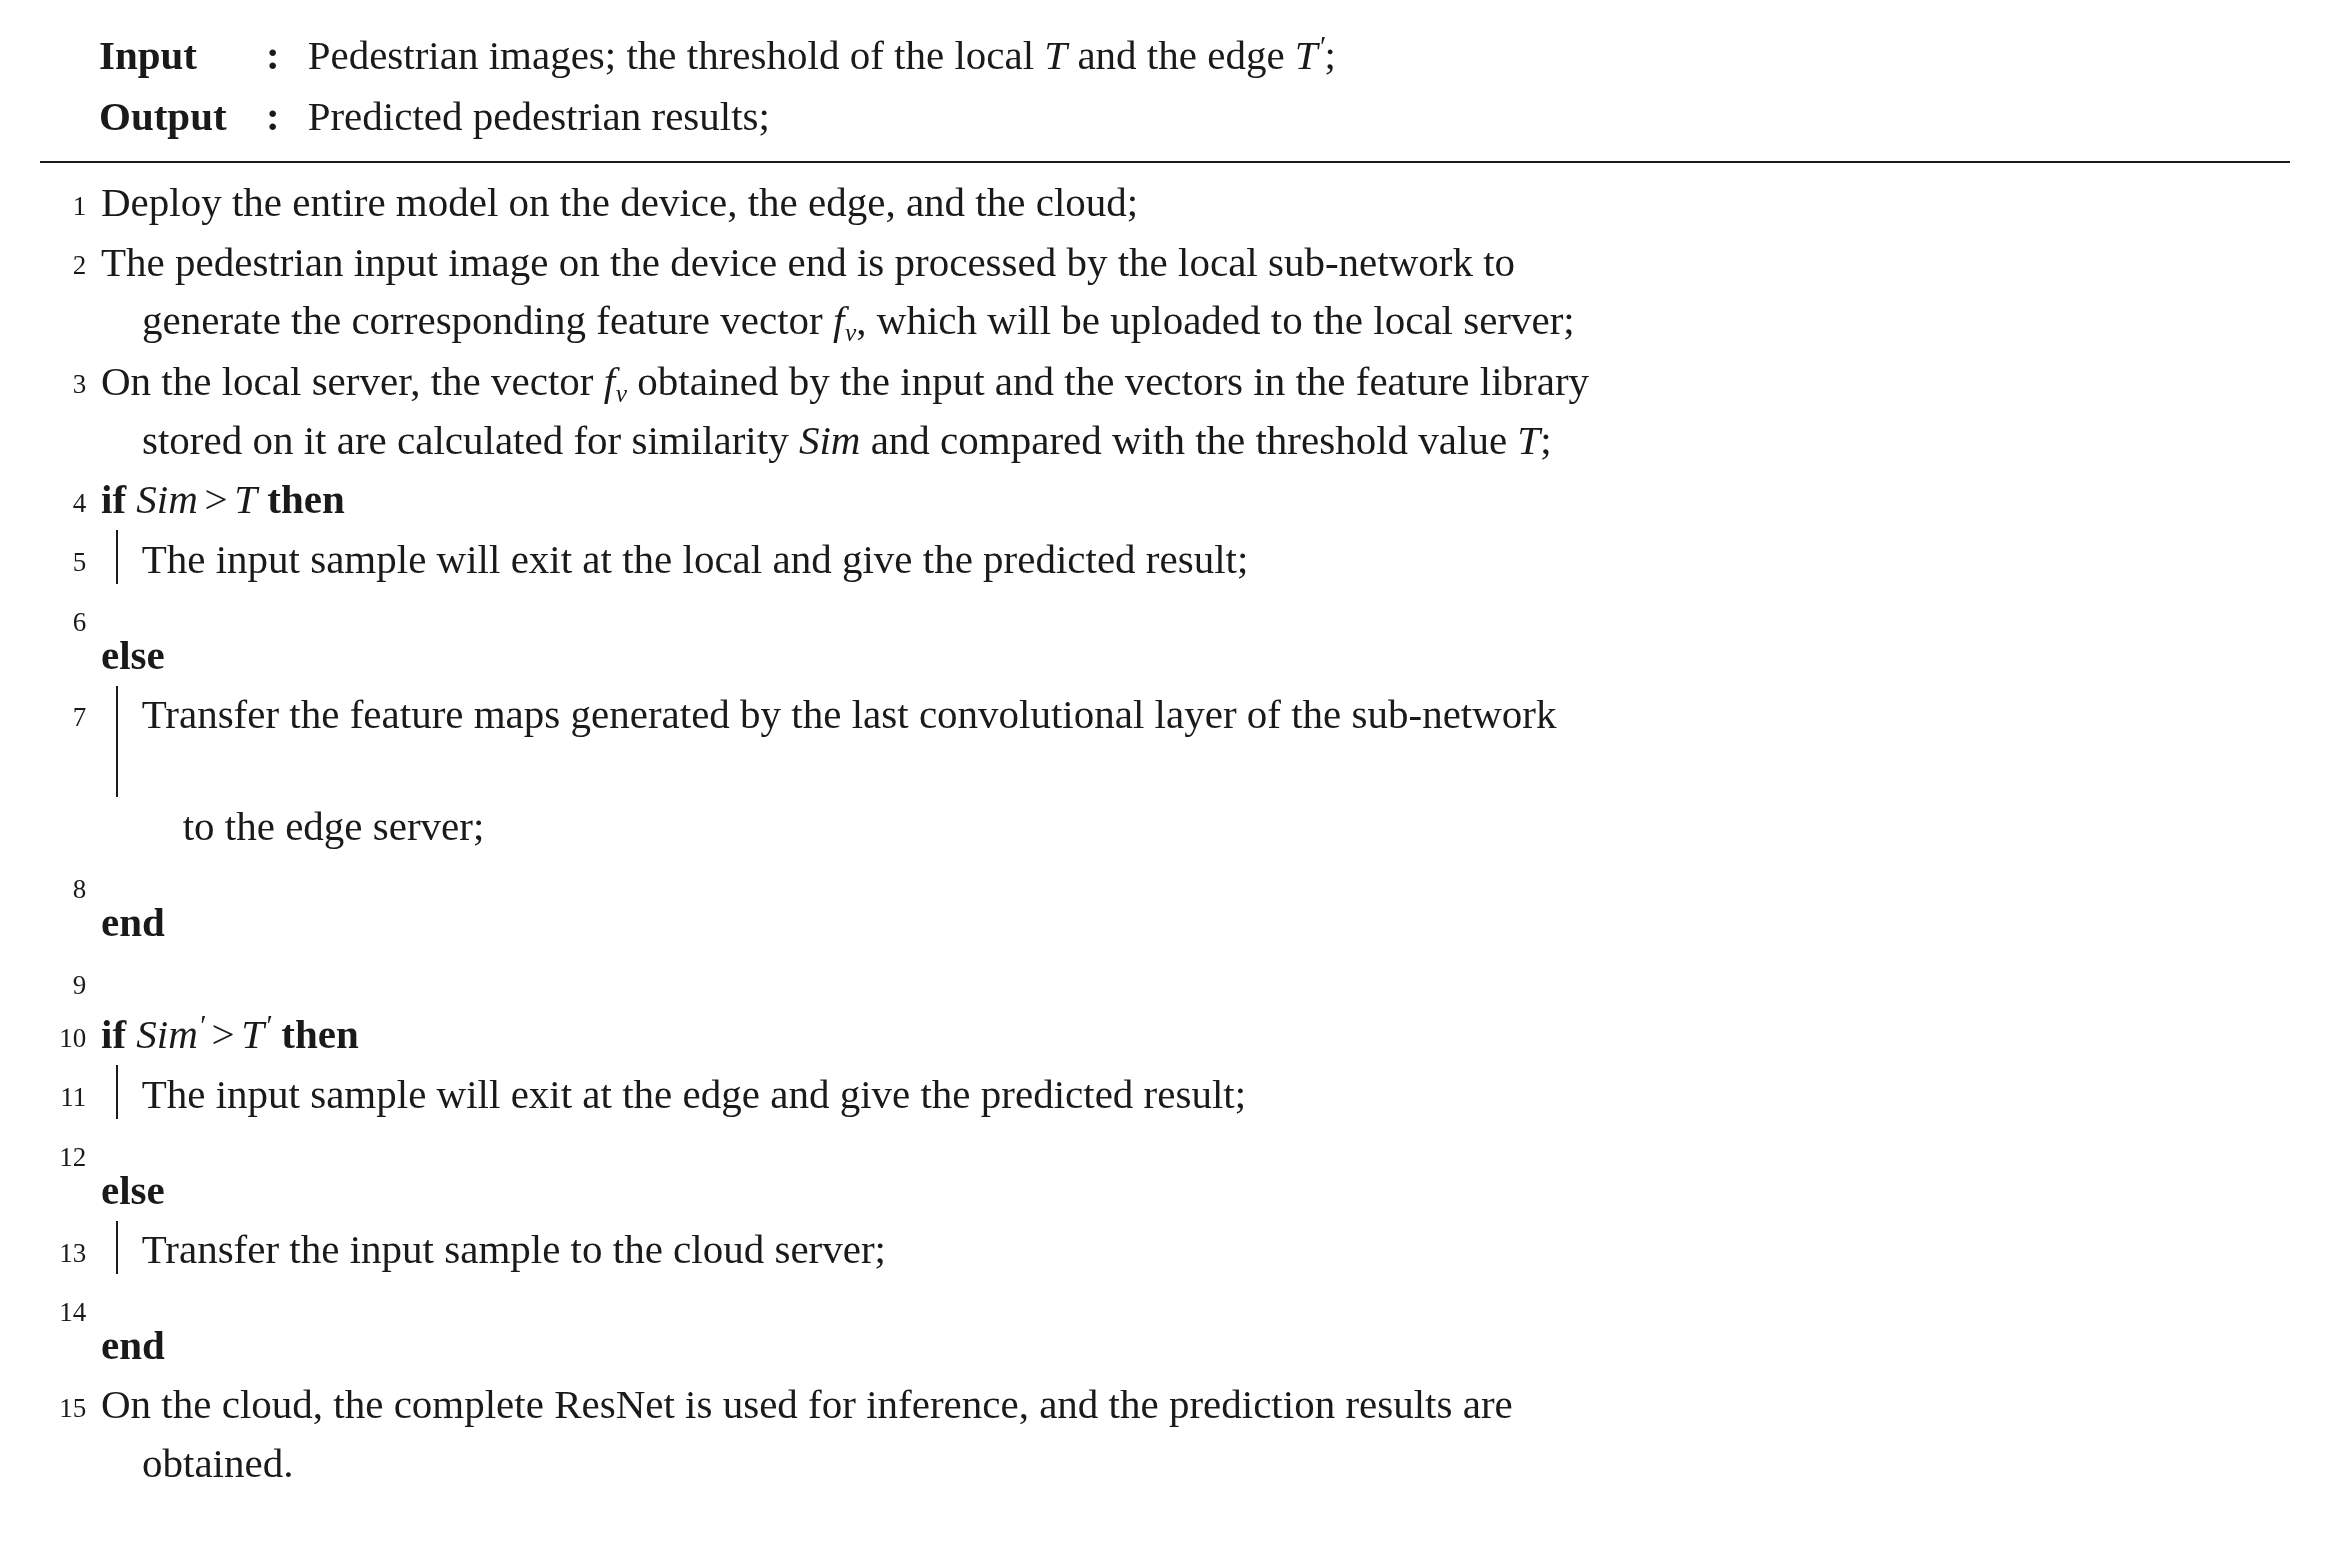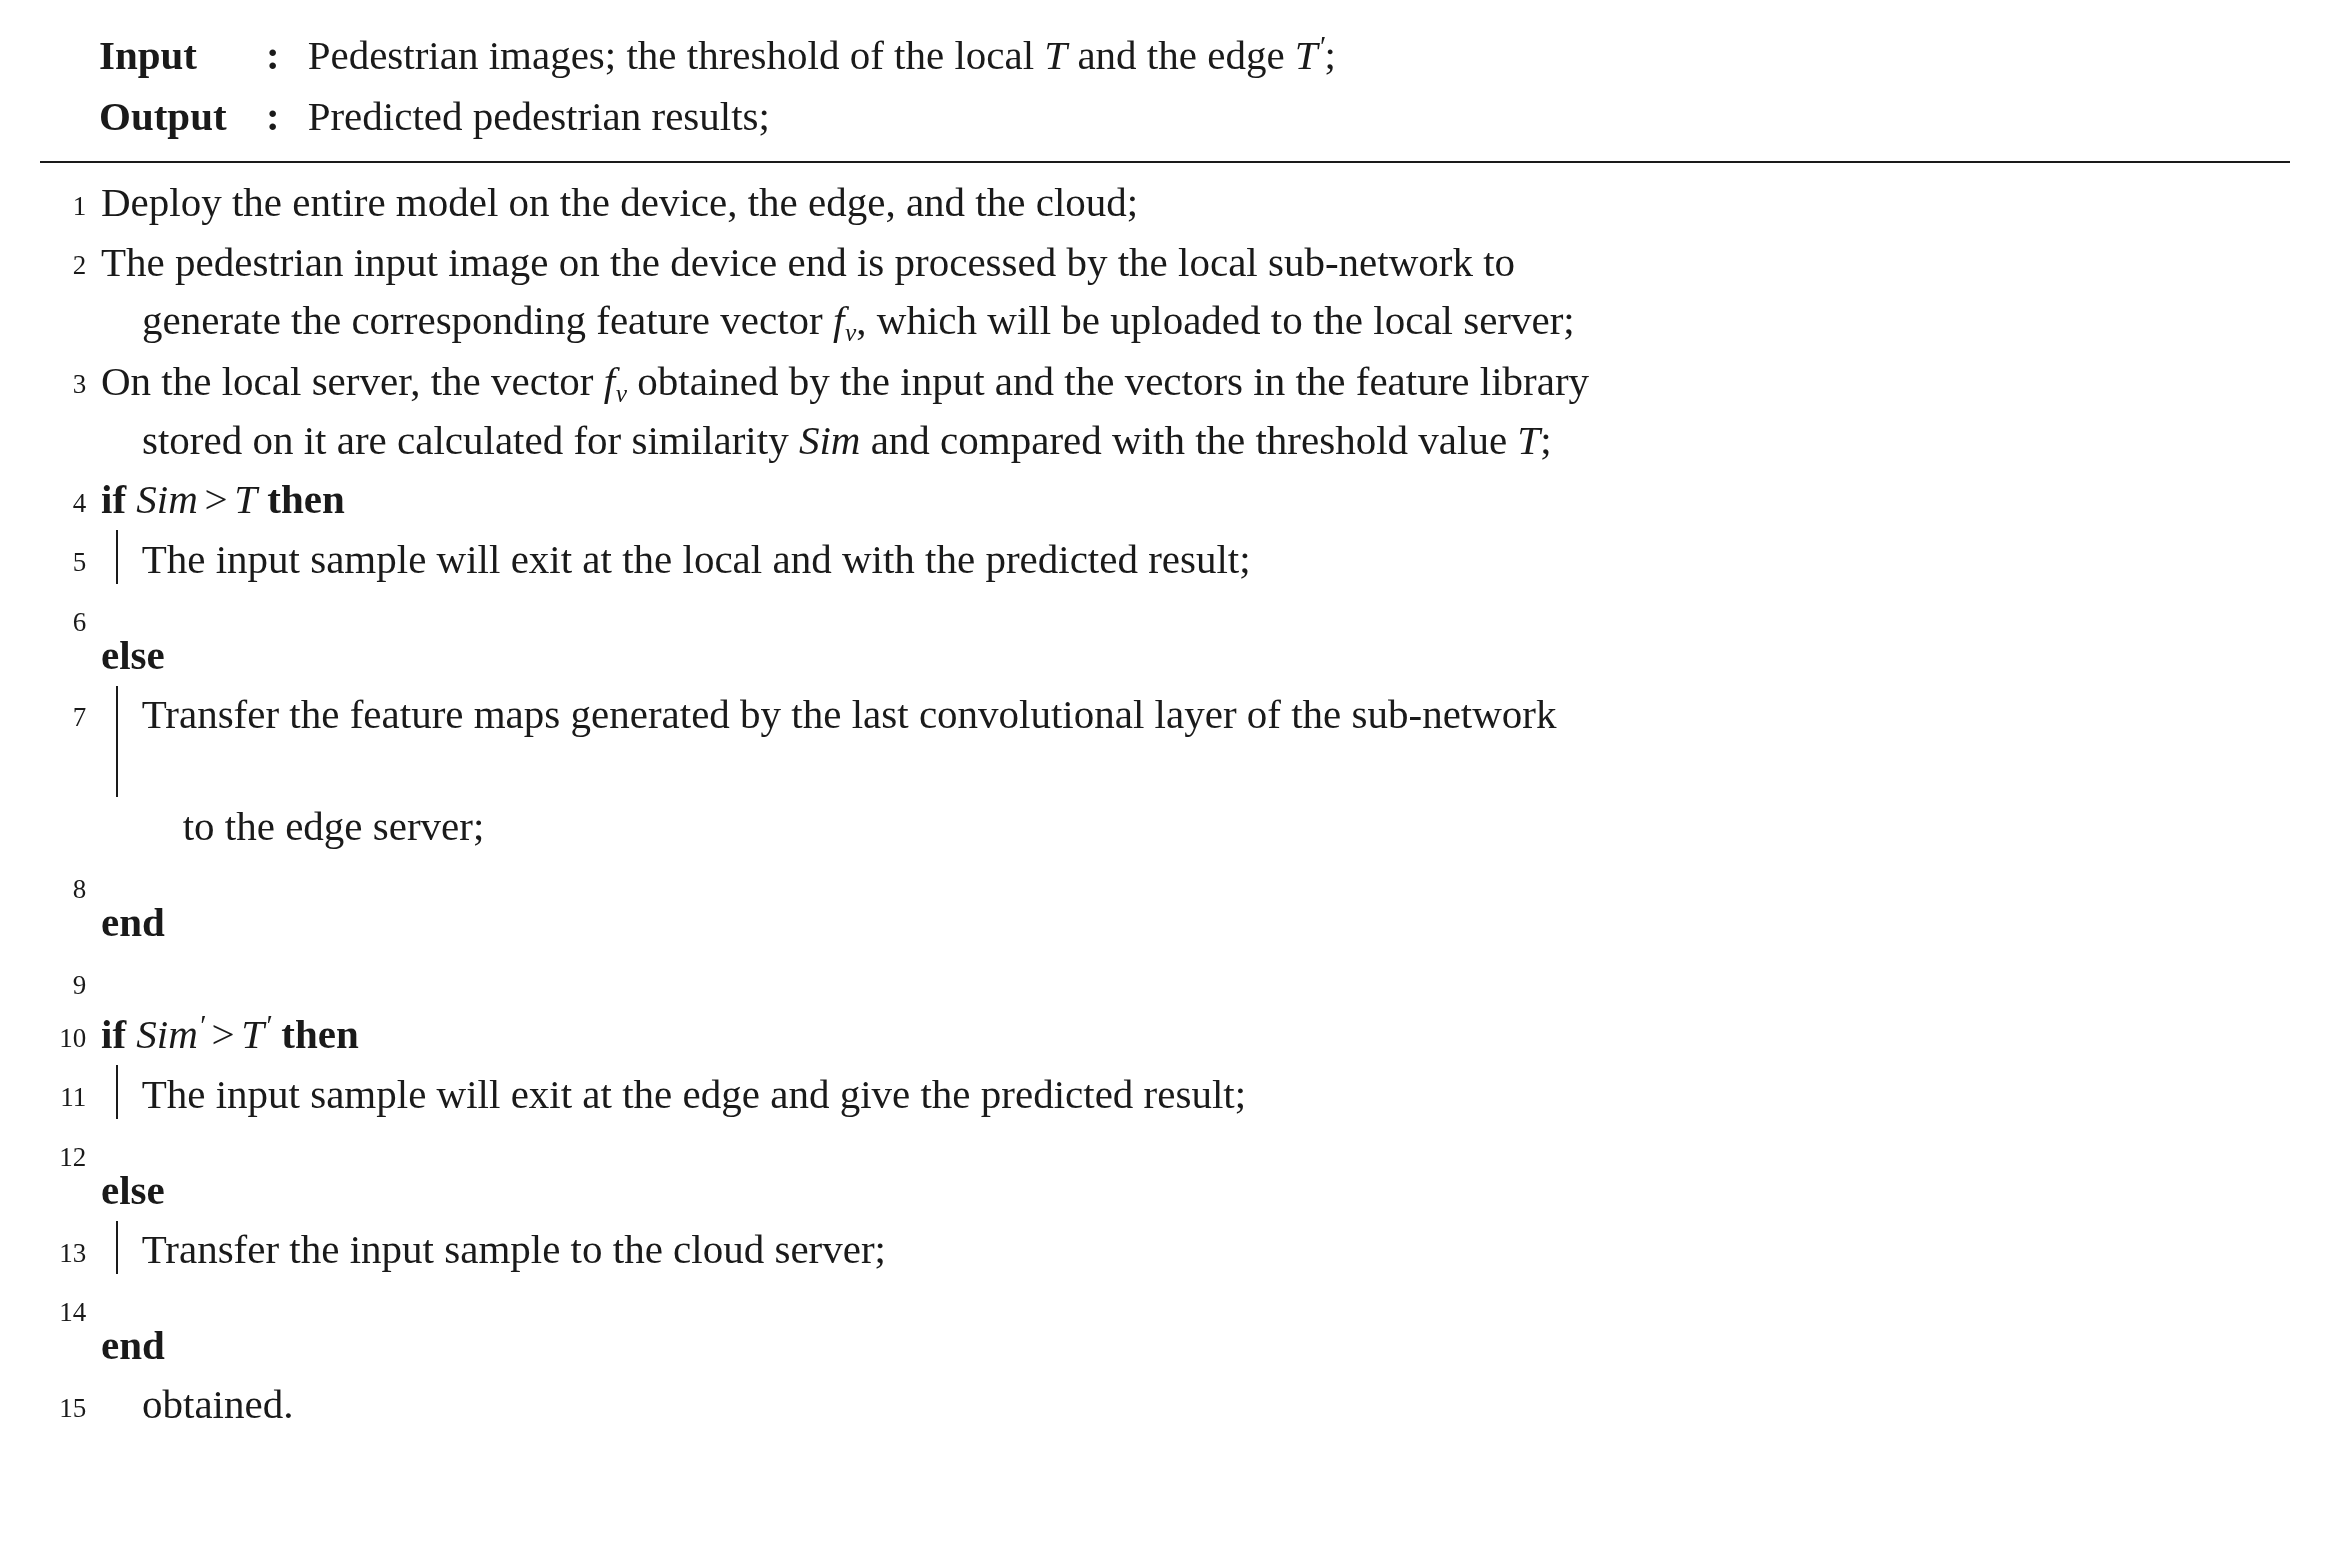--- a/index.html
+++ b/index.html
@@ -174,21 +174,21 @@
     <div class="step">
       <span class="num">4</span>
       <span class="body">
         <span class="text"><span class="bold">if</span><span>&nbsp;</span><span class="mi">Sim</span><span class="op">&gt;</span><span class="mi">T</span><span>&nbsp;</span><span class="bold">then</span></span>
       </span>
     </div>
 
     <div class="step">
       <span class="num">5</span>
       <span class="body indent-nested">
-        <span class="bar"></span><span>The input sample will exit at the local and with the predicted result;</span>
+        <span class="bar"></span><span>The input sample will exit at the local and give the predicted result;</span>
       </span>
     </div>
 
     <div class="step">
       <span class="num">6</span>
       <span class="body">
         <span class="text bold">else</span>
       </span>
     </div>
 
@@ -244,19 +244,20 @@
     <div class="step">
       <span class="num">14</span>
       <span class="body">
         <span class="text bold">end</span>
       </span>
     </div>
 
     <div class="step">
       <span class="num">15</span>
       <span class="body">
+        <span class="text">On the cloud, the complete ResNet is used for inference, and the prediction results are</span>
         <span class="cont">obtained.</span>
       </span>
     </div>
 
   </div>
 </div>
 
 
 </body></html>

